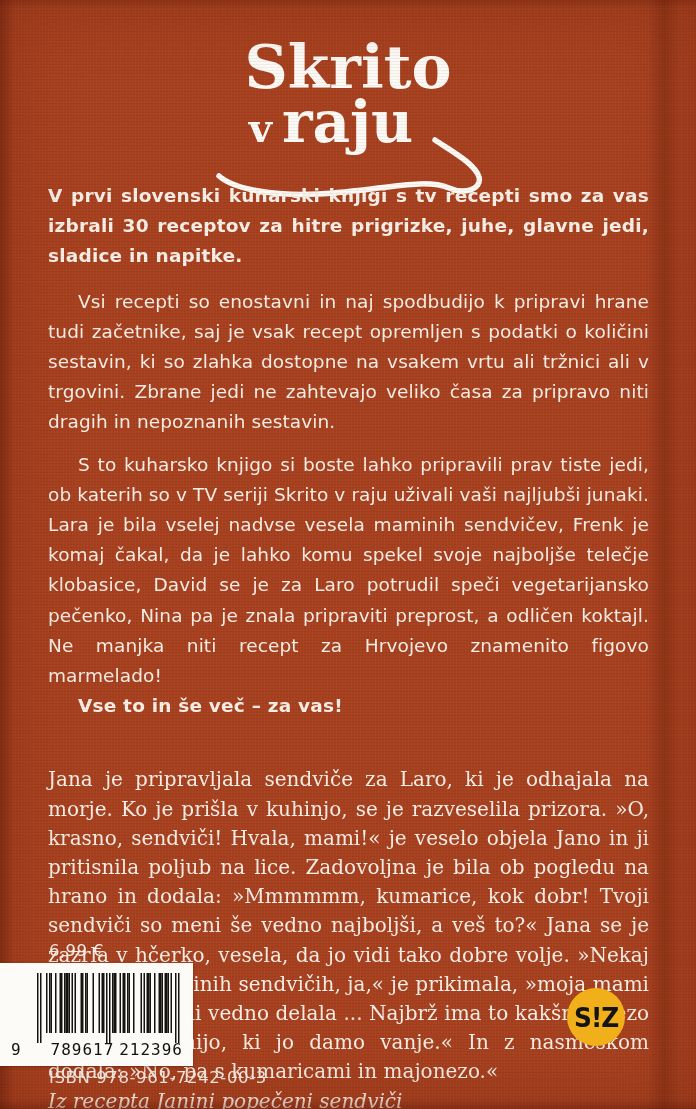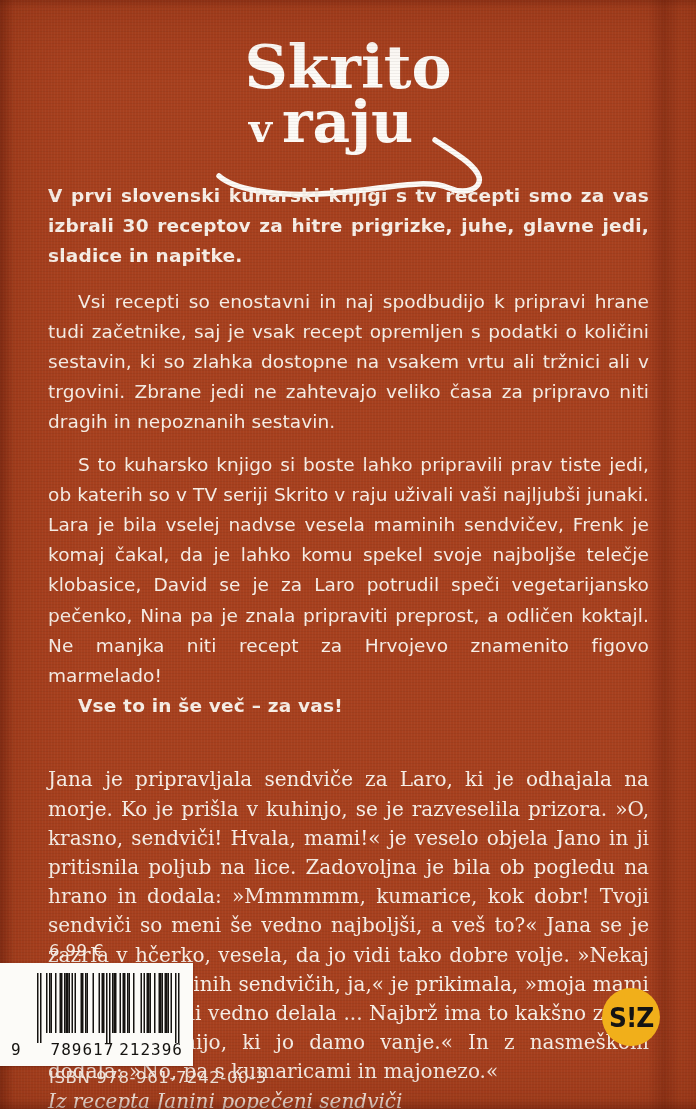--- a/index.html
+++ b/index.html
@@ -98,21 +98,21 @@
   }
   .barcode-number .grp1{margin-left:24px;}
   .isbn{
     position:absolute;left:49px;top:1068px;z-index:2;
     font-size:16.5px;color:var(--text);letter-spacing:.6px;
   }
   .publisher-badge{
     position:absolute;left:567px;top:988px;z-index:7;
     width:58px;height:58px;border-radius:50%;
     background:var(--badge);
-    display:flex;align-items:center;justify-content:center;margin-left:35px;
+    display:flex;align-items:center;justify-content:center;
   }
   .publisher-badge span{
     font-weight:bold;font-size:27px;color:var(--badge_text);
     transform:scaleX(.92);letter-spacing:-1px;
   }
 </style>
 </head>
 <body>
 
 <div class="cover">

